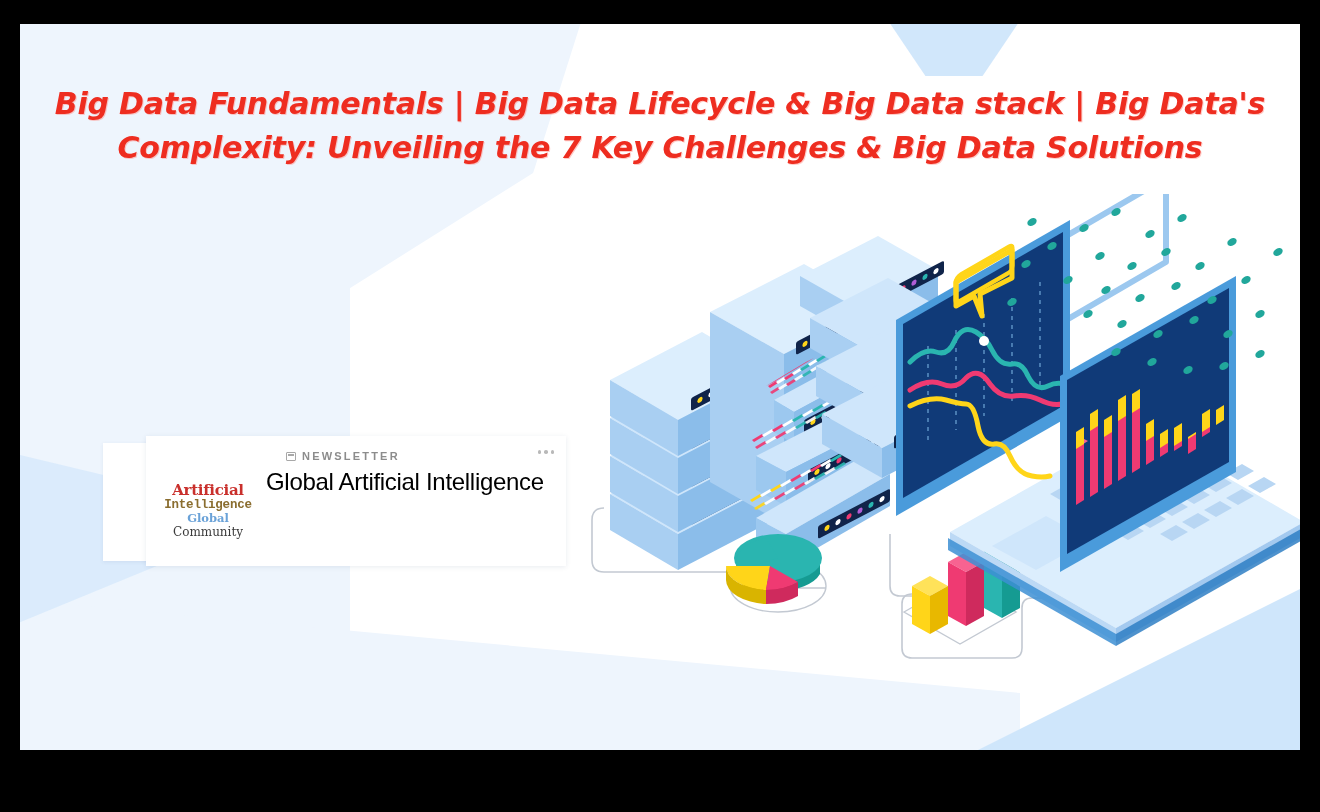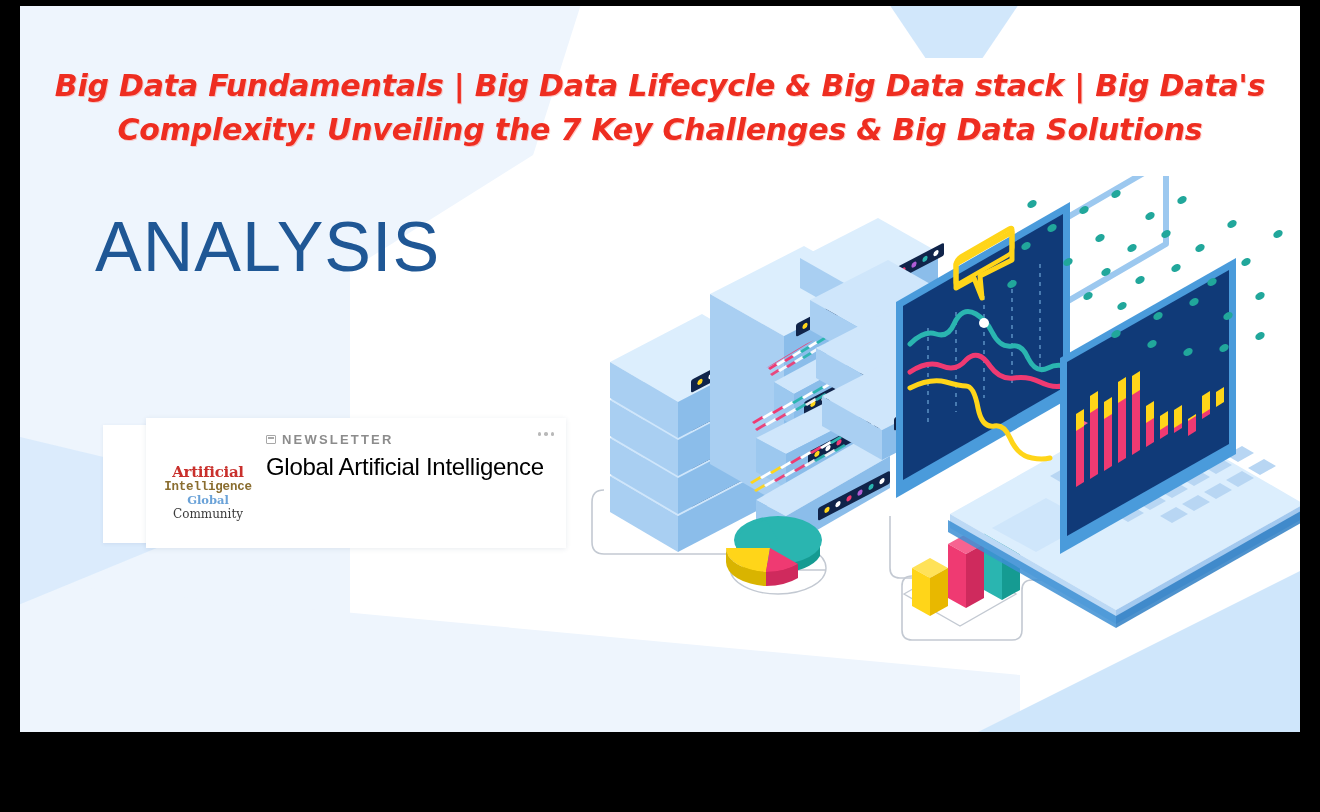--- a/index.html
+++ b/index.html
@@ -9,21 +9,21 @@
     font-family:"Liberation Sans", sans-serif;
   }
   #stage{
     position:absolute; left:0; top:0;
     width:1320px; height:812px;
     background:#000;
   }
   
   #banner{
     position:absolute;
-    left:20px; top:6px;
+    left:20px; top:24px;
     width:1280px; height:726px;
     background:#eef5fd;
     overflow:hidden;
   }
   
   .bg-chevron{
     position:absolute;
     left:869px; top:-2px;
     width:130px; height:54px;
     background:#cfe6fb;
@@ -136,22 +136,22 @@
     font-family:"DejaVu Serif", serif; font-weight:bold;
     font-size:11.5px; color:#6aa2d8; line-height:13px;
   }
   #nl-logo .lg4{
     font-family:"DejaVu Serif", serif;
     font-size:12px; color:#3b3b3b; line-height:14px;
   }
   #nl-body{ flex:1; padding-left:10px; position:relative; }
   .nl-kicker{
     display:flex; align-items:center; gap:6px;
-    color:#8c8c8c; font-size:13px; letter-spacing:2.2px;
-    font-weight:bold; margin-top:4px;
+    color:#8c8c8c; font-size:11px; letter-spacing:2.2px;
+    font-weight:bold; margin-top:4px;margin-left:20px;
   }
   .nl-kicker .k-ico{
     width:10px; height:9px; border:1.5px solid #a8a8a8;
     border-radius:1px; position:relative; display:inline-block;
   }
   .nl-kicker .k-ico:after{
     content:""; position:absolute; left:1px; top:1px;
     width:6px; height:2px; background:#a8a8a8;
   }
   .nl-title{
@@ -190,21 +190,20 @@
     <div class="bg-blue-corner"></div>
     <div class="bg-blue-left"></div>
     <div class="bg-chevron"></div>
 
     <div id="headline">
       <span class="ln">Big Data Fundamentals | Big Data Lifecycle &amp; Big Data stack | Big Data's</span>
       <span class="ln">Complexity: Unveiling the 7 Key Challenges &amp; Big Data Solutions</span>
     </div>
 
     <div id="lockup">
-      <div class="l2">ANALYSIS</div>
     </div>
 
     <div id="illus">
       <svg width="760" height="500" viewBox="0 0 760 500" xmlns="http://www.w3.org/2000/svg">
         <defs>
           <g id="ledstrip">
             <rect x="0" y="0" width="72" height="13" rx="2" fill="#10244a"></rect>
             <circle cx="9" cy="6.5" r="2.6" fill="#ffd519"></circle>
             <circle cx="20" cy="6.5" r="2.6" fill="#ffffff"></circle>
             <circle cx="31" cy="6.5" r="2.6" fill="#ef3a72"></circle>

